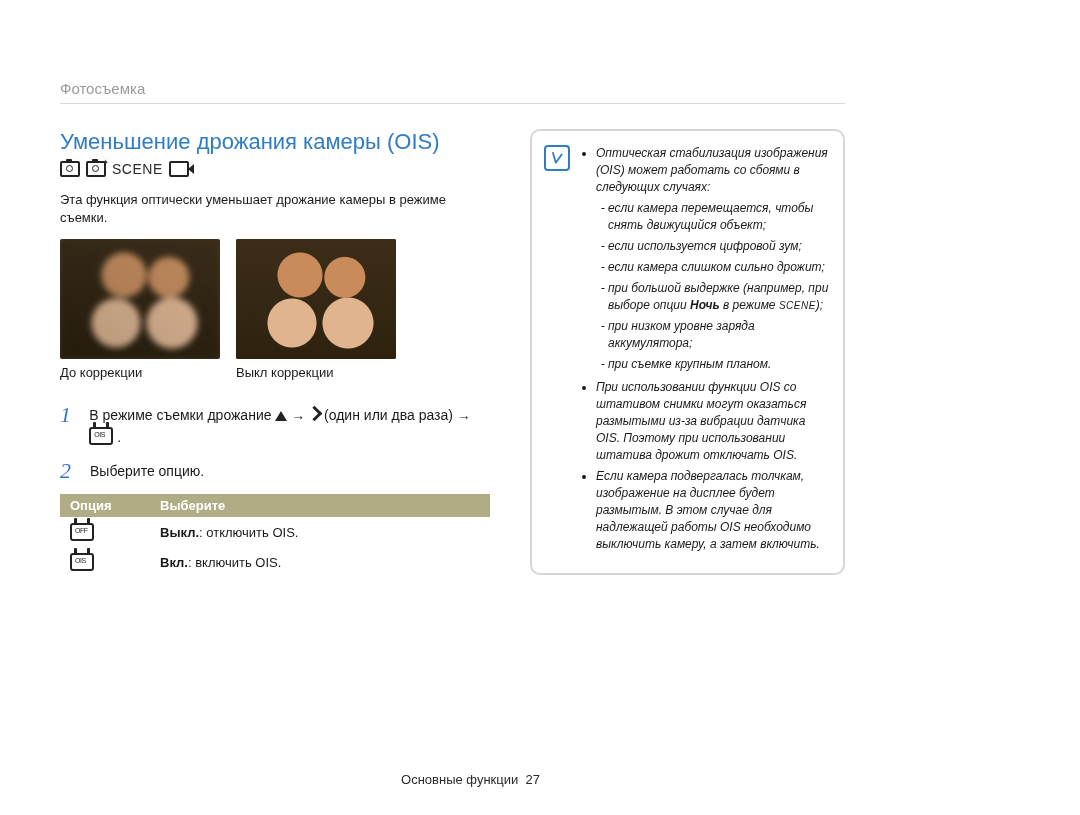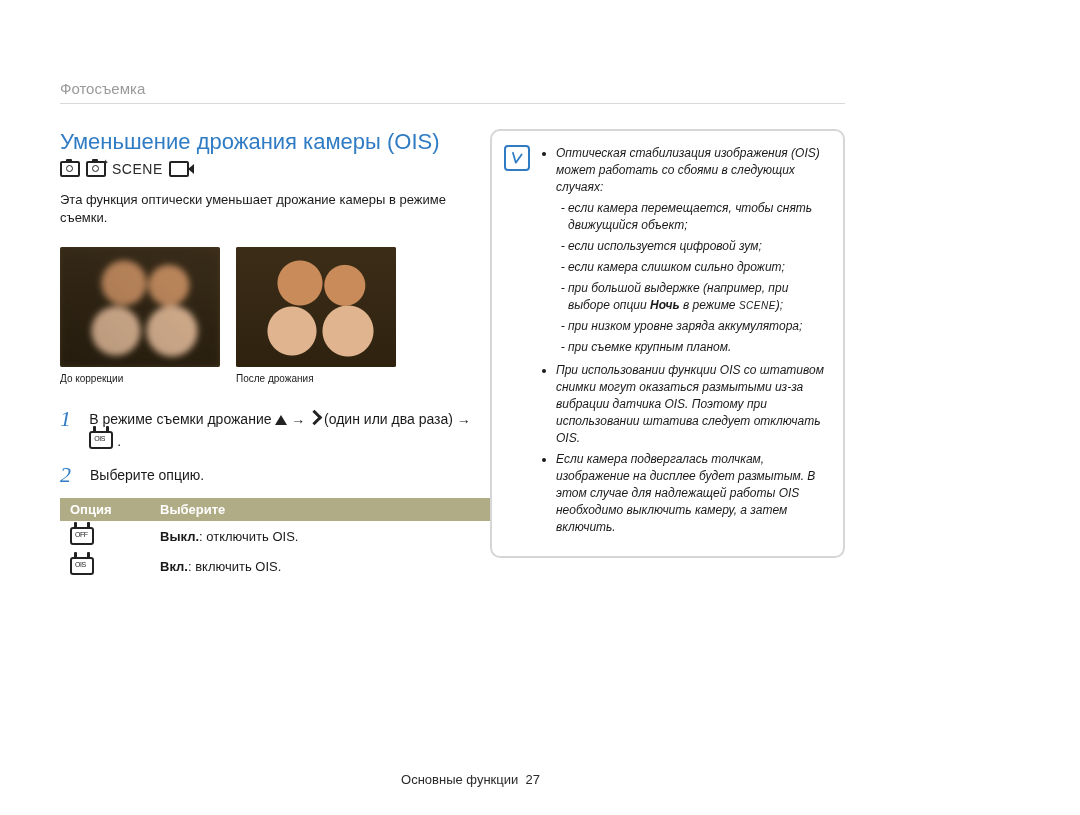--- a/index.html
+++ b/index.html
@@ -21,20 +21,21 @@
   }
   .breadcrumb {
     color: #9a9a9a;
     font-size: 15px;
     padding-bottom: 6px;
     border-bottom: 1px solid #d9d9d9;
     margin-bottom: 25px;
   }
   .two-col {
     display: flex;
+    gap: 40px;
   }
   .left {
     width: 430px;
   }
   .right {
     flex: 1;
   }
   h2.title {
     color: #2f7cc4;
     font-weight: normal;
@@ -45,21 +46,21 @@
     display: flex;
     gap: 6px;
     align-items: center;
     margin-bottom: 14px;
     color: #2a2a2a;
   }
   .mode-row span { font-size: 14px; }
   .desc {
     font-size: 13px;
     line-height: 18px;
-    margin-bottom: 20px;
+    margin-bottom: 12px;
   }
   .photo-row {
     display: flex;
     gap: 16px;
     margin-bottom: 6px;
   }
   .photo {
     width: 160px;
     height: 120px;
     background: #4a3a20;
@@ -79,21 +80,21 @@
       radial-gradient(circle at 40% 30%, #c98b5a 0 22px, transparent 23px),
       radial-gradient(circle at 68% 32%, #c98b5a 0 20px, transparent 21px),
       radial-gradient(circle at 70% 70%, #e0b48f 0 25px, transparent 26px),
       radial-gradient(circle at 35% 70%, #e0b48f 0 24px, transparent 25px),
       linear-gradient(#3c2d18,#2e220f);
   }
   .photo.before .photo-inner { filter: blur(3px) brightness(1.1) saturate(0.9); }
   .caption-row {
     display: flex;
     gap: 16px;
-    font-size: 10px;
+    font-size: 13px;
     margin-bottom: 24px;
   }
   .caption-row span { width: 160px; }
   .steps { counter-reset: step; }
   .step {
     display: flex;
     gap: 12px;
     font-size: 14px;
     line-height: 22px;
     margin-bottom: 12px;
@@ -244,21 +245,21 @@
       <div class="photo-row">
         <div class="photo before">
             <div class="photo-inner"></div>
           </div>
         <div class="photo">
             <div class="photo-inner"></div>
           </div>
       </div>
       <div class="caption-row">
         <span>До коррекции</span>
-        <span>После дрожания</span>
+        <span>Выкл коррекции</span>
       </div>
 
       <div class="steps">
         <div class="step">
           <div class="step-num">1</div>
           <div>
             <span>В режиме съемки дрожание </span>
             <span class="tri-up icon-inline"></span>
             <span> → </span>
             <span class="chevron icon-inline"></span>
@@ -306,21 +307,21 @@
             <span>Оптическая стабилизация изображения (OIS) может работать со сбоями в следующих случаях:</span>
             <ul id="note-sub">
                 <li>если камера перемещается, чтобы снять движущийся объект;</li>
                 <li>если используется цифровой зум;</li>
                 <li>если камера слишком сильно дрожит;</li>
                 <li>при большой выдержке (например, при выборе опции <span class="bold">Ночь</span> в режиме <span class="scene-text" style="font-size:10px;">SCENE</span>);</li>
                 <li>при низком уровне заряда аккумулятора;</li>
                 <li>при съемке крупным планом.</li>
               </ul>
           </li>
-          <li>При использовании функции OIS со штативом снимки могут оказаться размытыми из-за вибрации датчика OIS. Поэтому при использовании штатива следует отключать OIS.</li>
+          <li>При использовании функции OIS со штативом снимки могут оказаться размытыми из-за вибрации датчика OIS. Поэтому при использовании штатива дрожит отключать OIS.</li>
           <li>Если камера подвергалась толчкам, изображение на дисплее будет размытым. В этом случае для надлежащей работы OIS необходимо выключить камеру, а затем включить.</li>
         </ul>
       </div>
     </div>
   </div>
 
   <div class="footer">
     <span>Основные функции</span>&nbsp;&nbsp;<span>27</span>
   </div>
 </div>

